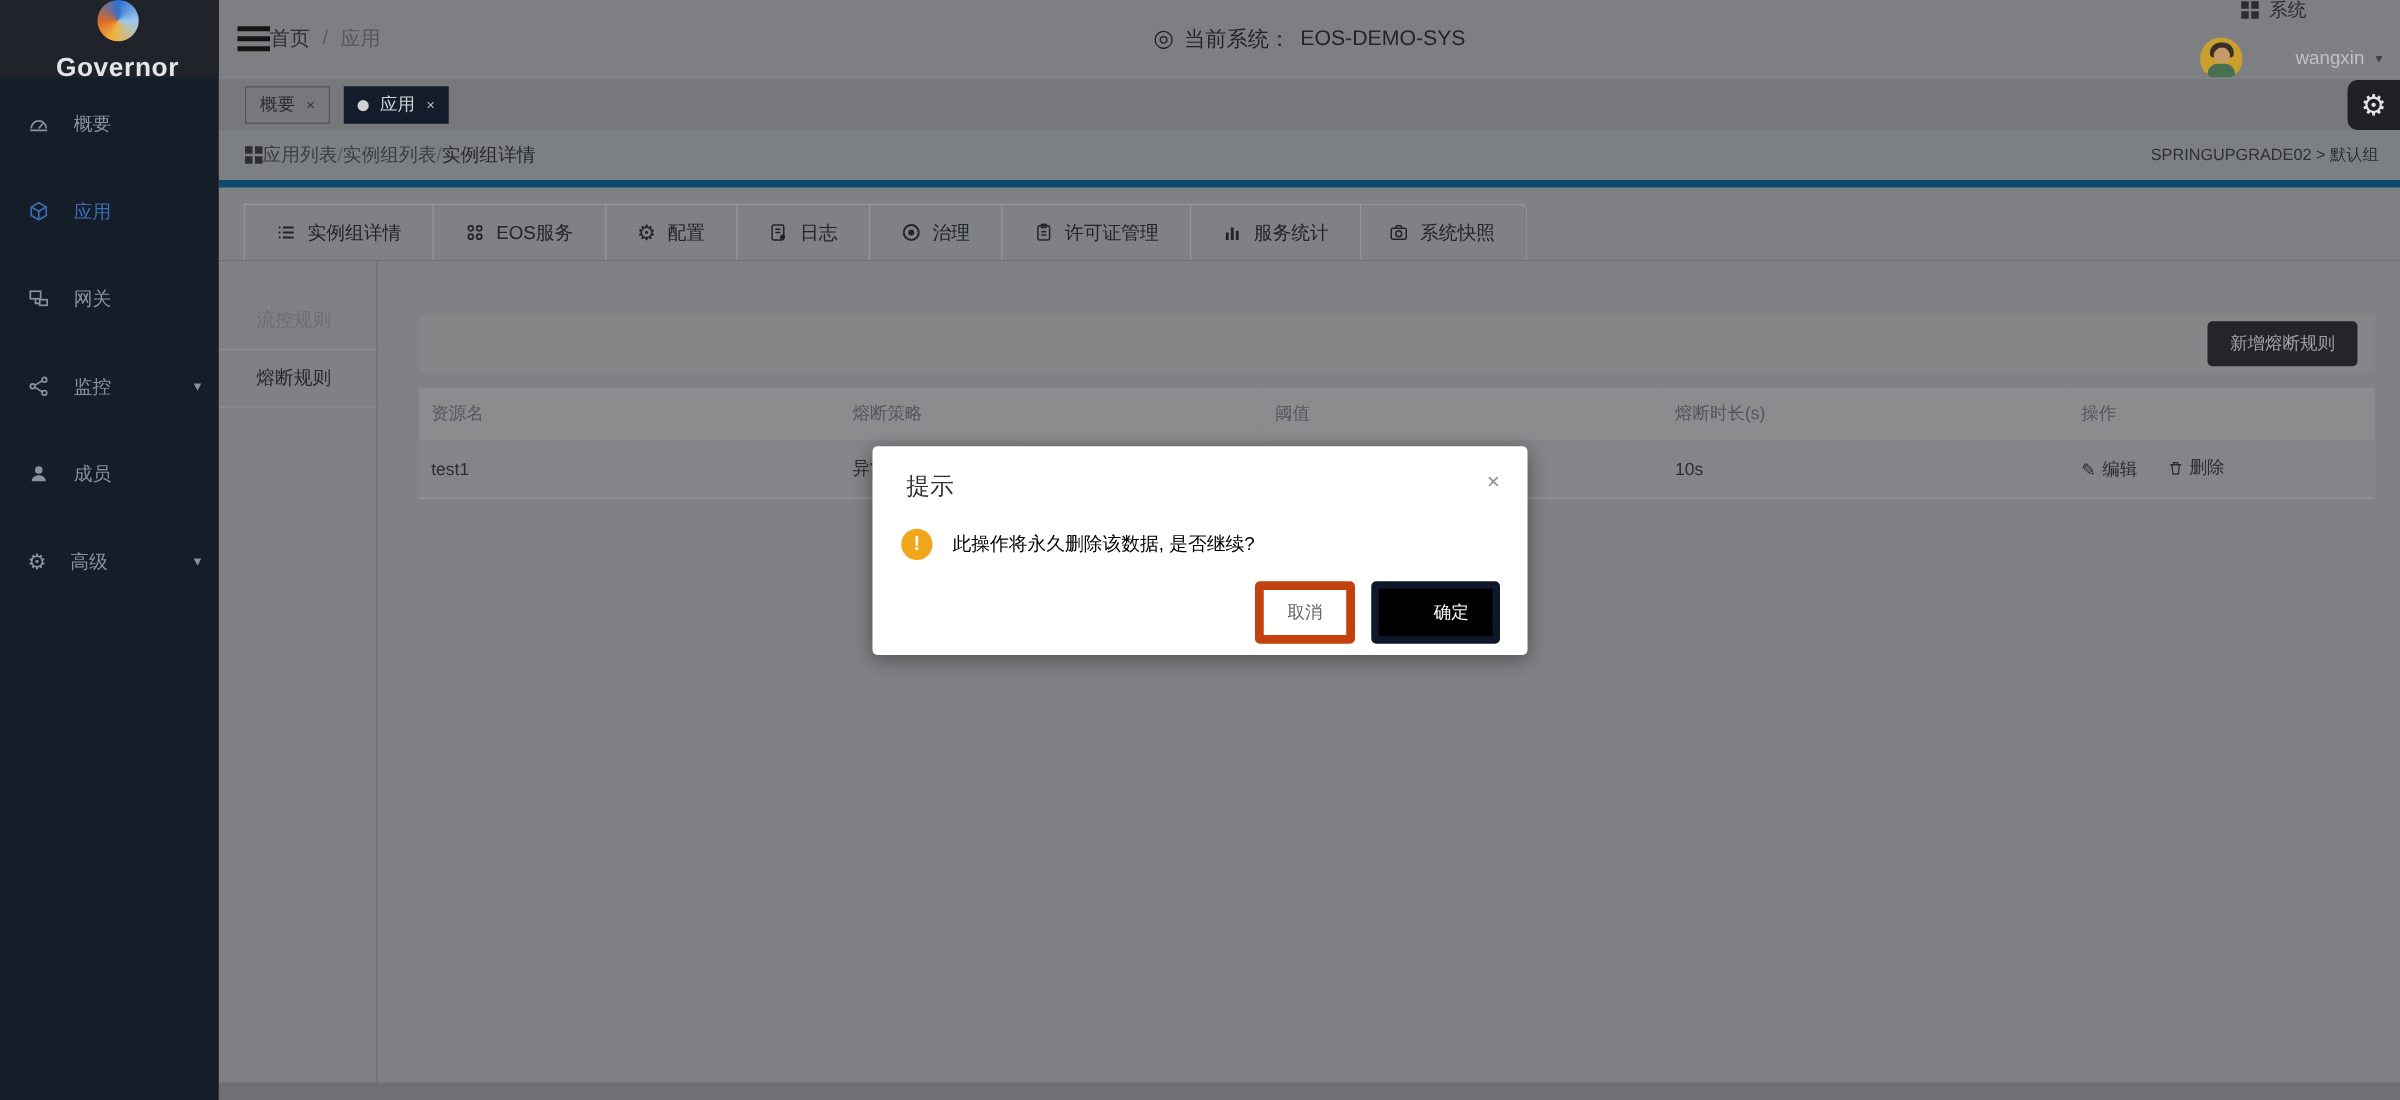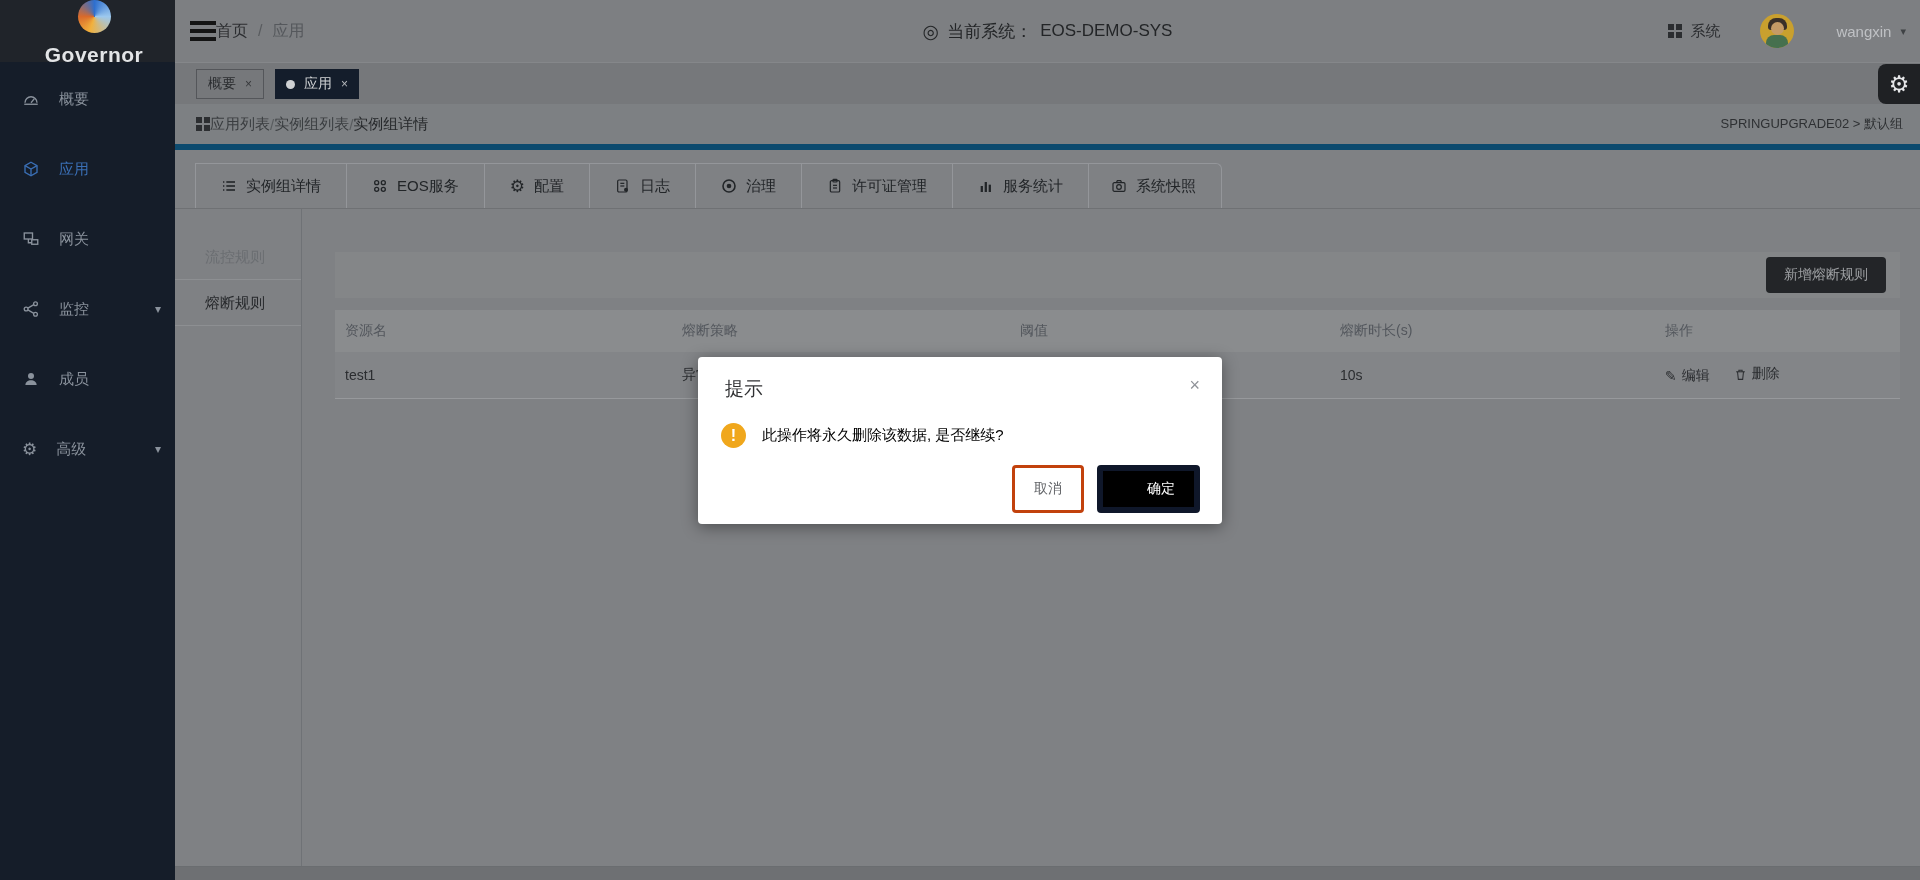--- a/index.html
+++ b/index.html
@@ -24,21 +24,21 @@
   
   .topbar{position:absolute;left:175px;top:0;right:0;height:62px;background:#7d7f82;display:flex;align-items:center;}
   .burger{margin-left:15px;cursor:pointer;}
   .burger div{width:26px;height:3.5px;background:#141414;margin:4.5px 0;}
   .tb-crumb{font-size:16px;display:flex;gap:10px;align-items:center;}
   .tb-crumb .c1{color:#2c2e31;cursor:pointer;}
   .tb-crumb .sep{color:#595c5f;}
   .tb-crumb .c2{color:#55585c;}
   .tb-center{position:absolute;left:50%;transform:translateX(-50%);display:flex;align-items:center;gap:8px;color:#232527;font-size:17px;white-space:nowrap;}
   .tb-center .eye{font-size:19px;}
-  .tb-right{margin-left:auto;display:flex;align-items:center;gap:12px;padding-right:14px;}
+  .tb-right{margin-left:auto;display:flex;align-items:center;gap:12px;padding-right:14px;flex-direction:column;}
   .sysmenu{display:flex;align-items:center;gap:8px;color:#2b2d30;font-size:15px;cursor:pointer;margin-right:28px;}
   .grid4{display:grid;grid-template-columns:6px 6px;grid-gap:2px;}
   .grid4 i{width:6px;height:6px;background:#2b2d30;display:block;}
   .userbox{display:flex;align-items:center;gap:9px;cursor:pointer;}
   .avatar{width:34px;height:34px;border-radius:50%;background:#c9a02e;position:relative;overflow:hidden;flex:none;}
   .avatar .hair{position:absolute;left:8px;top:4px;width:19px;height:12px;background:#3a3028;border-radius:8px 8px 3px 3px;}
   .avatar .face{position:absolute;left:11px;top:8px;width:13px;height:13px;background:#c59b66;border-radius:50%;}
   .avatar .body{position:absolute;left:6px;top:21px;width:22px;height:14px;background:#46704e;border-radius:8px 8px 0 0;}
   .uname{color:#bfc1c4;font-size:15px;margin-left:33px;}
   .caret{color:#3f4245;font-size:11px;}
@@ -90,21 +90,21 @@
   .modal{position:absolute;left:698px;top:357px;width:524px;height:167px;background:#fff;border-radius:4px;
     box-shadow:0 3px 16px rgba(0,0,0,.4);z-index:10;box-sizing:border-box;}
   .m-head{display:flex;justify-content:space-between;align-items:flex-start;padding:19px 22px 0 27px;}
   .m-title{font-size:19px;color:#303133;font-family:Liberation Mono, monospace;}
   .m-close{color:#909399;font-size:18px;line-height:1;cursor:pointer;}
   .m-body{display:flex;align-items:center;gap:16px;padding:21px 20px 0 23px;}
   .warn{width:25px;height:25px;border-radius:50%;background:#f0a71c;color:#fff;font-weight:bold;display:flex;align-items:center;justify-content:center;font-size:16px;flex:none;}
   .m-msg{font-size:15px;color:#000000;}
   .m-foot{display:flex;justify-content:flex-end;gap:13px;padding:17px 22px 0 0;}
   .btn{font-size:14px;padding:9px 19px;border-radius:4px;cursor:pointer;font-family:inherit;}
-  .btn-cancel{background:#fff;border:3px solid #c2410c;color:#606266;}
+  .btn-cancel{background:#fff;border:7px solid #c2410c;color:#606266;}
   .btn-confirm{background:#000000;border:6px solid #0f172a;color:#ffffff;padding-left:44px;}
 </style>
 </head>
 <body>
 
 <div class="app">
 
   <div class="sidebar">
     <div class="logo">
       <div class="logo-swirl"></div>

